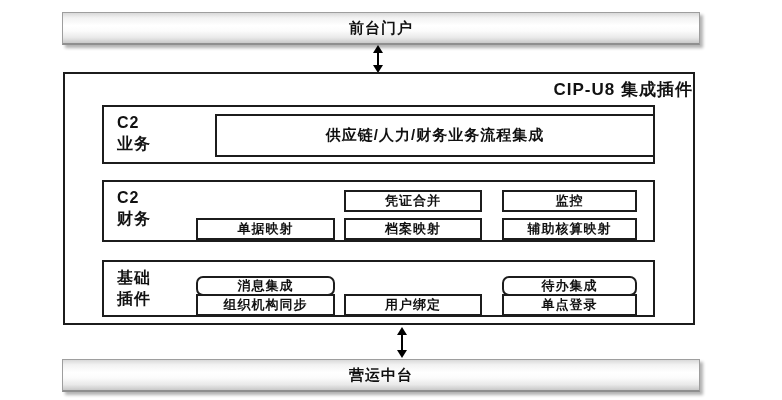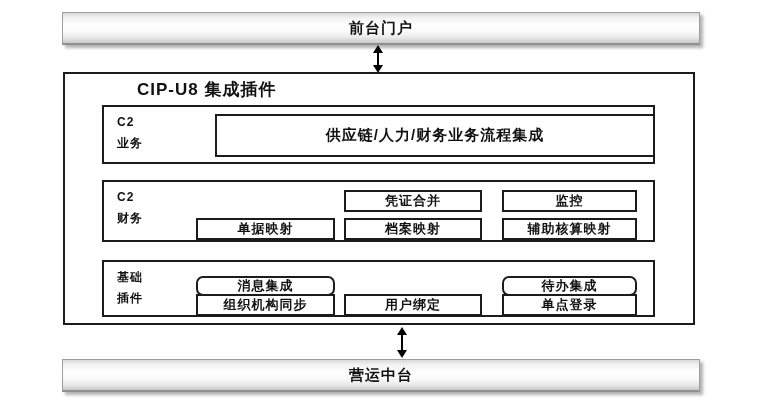--- a/index.html
+++ b/index.html
@@ -59,21 +59,21 @@
   .main-box {
     position: absolute;
     left: 63px; top: 72px;
     width: 632px; height: 253px;
     background: #ffffff;
     border: 2px solid #1c1c1c;
   }
   .main-title {
     position: absolute;
     left: 0; right: 0; top: 4px;
-    text-align: left;
+    text-align: right;
     padding-left: 72px;           
     font-size: 17px;
     font-weight: bold;
     letter-spacing: 1px;
   }
 
   
   .group-row {
     position: absolute;
     left: 37px;                   
@@ -81,21 +81,21 @@
     border: 2px solid #1c1c1c;
     background: #ffffff;
   }
   .row-1 { top: 31px;  height: 59px; }
   .row-2 { top: 106px; height: 62px; }
   .row-3 { top: 186px; height: 57px; }
 
   .group-label {
     position: absolute;
     left: 13px; top: 5px;
-    font-size: 12px;
+    font-size: 16px;
     font-weight: bold;
     line-height: 21px;
     letter-spacing: 1px;
   }
 
   
   .pbox {
     position: absolute;
     border: 2px solid #1c1c1c;
     background: #ffffff;

